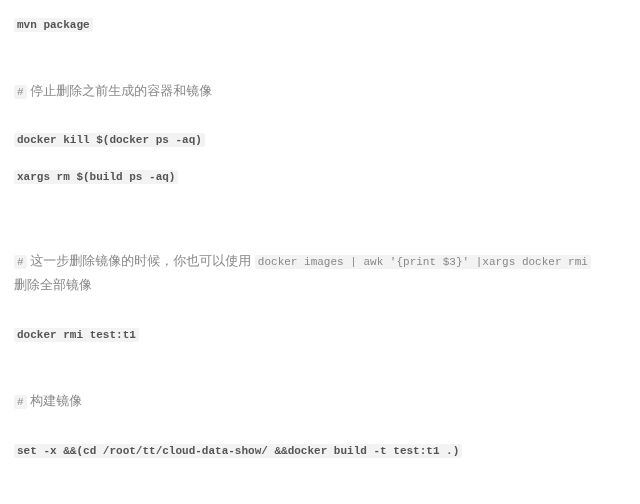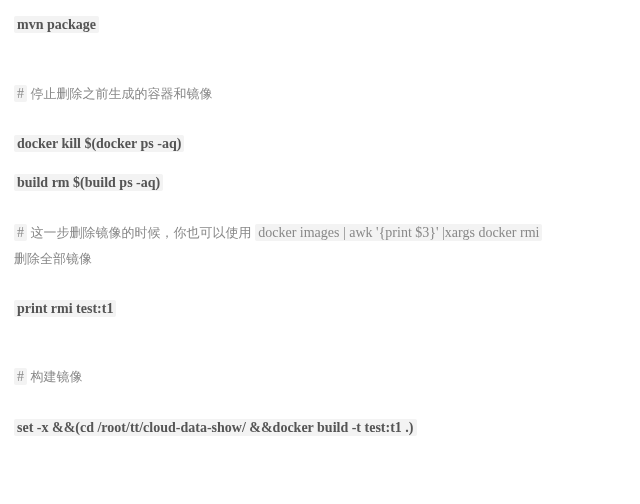--- a/index.html
+++ b/index.html
@@ -7,26 +7,26 @@
     padding: 12px 14px;
     width: 640px;
     box-sizing: border-box;
     font-family: "Helvetica Neue", Arial, "PingFang SC", "Microsoft YaHei", sans-serif;
     font-size: 13px;
     line-height: 1.9;
     color: #555;
     background: #fff;
   }
   code, .code {
-    font-family: Liberation Serif, serif;
+    font-family: Liberation Mono, monospace;
     background: #f3f3f3;
     color: #555;
     padding: 1px 3px;
     border-radius: 2px;
-    font-size: 14px;
+    font-size: 11px;
   }
   .bold { font-weight: 700; }
   .cmt { color: #888; }
   .gap-lg { height: 42px; }
   .gap-md { height: 24px; }
   .gap-sm { height: 12px; }
   .line { white-space: nowrap; }
 </style>
 </head>
 <body>
@@ -43,36 +43,36 @@
 
 <div class="gap-md"></div>
 
 <div class="line">
   <code class="bold"><span>docker kill $(docker </span><span>ps</span><span> -aq)</span></code>
 </div>
 
 <div class="gap-sm"></div>
 
 <div class="line">
-  <code class="bold"><span>build </span><span>rm</span><span> $(build </span><span>ps</span><span> -aq)</span></code>
+  <code class="bold"><span>xargs </span><span>rm</span><span> $(build </span><span>ps</span><span> -aq)</span></code>
 </div>
 
 <div class="gap-md"></div>
 
-<div class="line" style="white-space:normal;">
+<div class="line" style="white-space:normal;margin-top:36px;">
   <code class="cmt">#</code><span class="cmt"> 这一步删除镜像的时候，你也可以使用 </span><code class="cmt">docker images | awk '{print $3}' |xargs docker rmi</code>
 </div>
 <div class="line">
   <span class="cmt">删除全部镜像</span>
 </div>
 
 <div class="gap-md"></div>
 
 <div class="line">
-  <code class="bold"><span>print rmi </span><span>test</span><span>:t1</span></code>
+  <code class="bold"><span>docker rmi </span><span>test</span><span>:t1</span></code>
 </div>
 
 <div class="gap-lg"></div>
 
 <div class="line">
   <code class="cmt">#</code><span class="cmt"> 构建镜像</span>
 </div>
 
 <div class="gap-md"></div>
 

